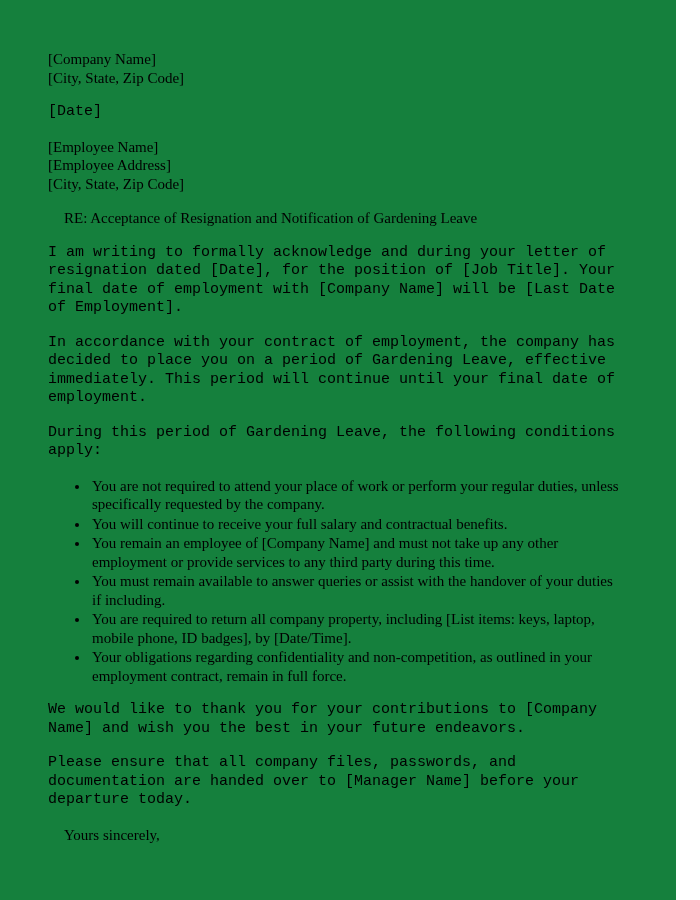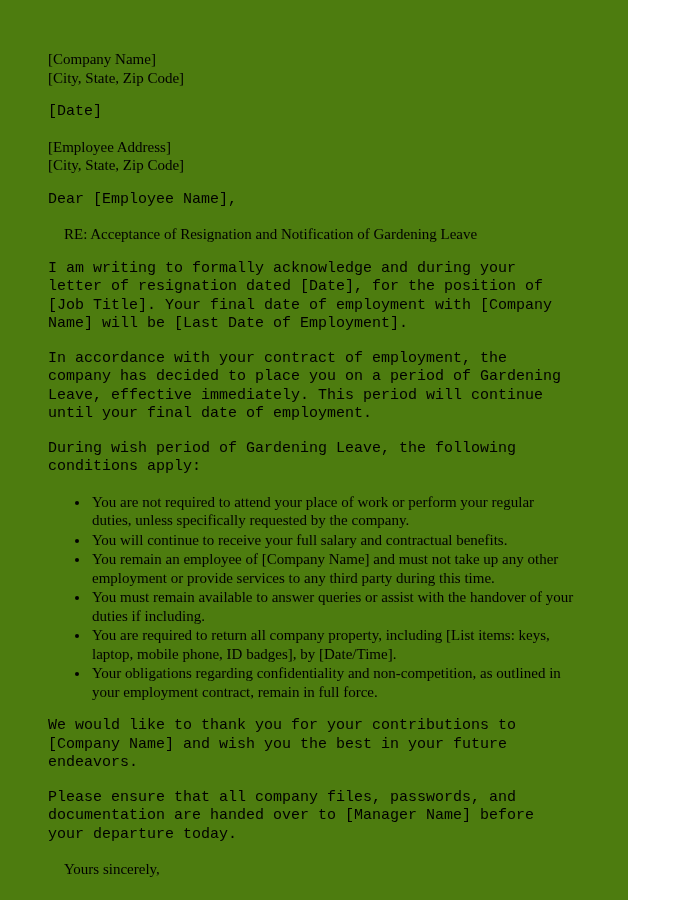--- a/index.html
+++ b/index.html
@@ -11,24 +11,24 @@
     width: 700px;
     height: 900px;
     font-family: "Liberation Serif", "DejaVu Serif", serif;
     font-size: 15px;
     line-height: 18.5px;
     color: #000000;
     overflow: hidden;
   }
   .page {
     box-sizing: border-box;
-    width: 628px;
+    width: 676px;
     height: 900px;
     padding: 50px 52px 40px 48px;
-    background: #4d7c0f;
+    background: #15803d;
   }
   .addr-block {
     margin: 0 0 16px 0;
   }
   .addr-line {
     margin: 0;
   }
   .para {
     margin: 0 0 16px 0;
     font-family: Liberation Mono, monospace;
@@ -57,33 +57,33 @@
 <div class="page">
 
   <div class="addr-block">
     <p class="addr-line">[Company Name]</p>
     <p class="addr-line">[City, State, Zip Code]</p>
   </div>
 
   <p class="para">[Date]</p>
 
   <div class="addr-block">
+    <p class="addr-line">[Employee Name]</p>
     <p class="addr-line">[Employee Address]</p>
     <p class="addr-line">[City, State, Zip Code]</p>
   </div>
 
-  <p class="para">Dear [Employee Name],</p>
 
   <p class="subject">RE: Acceptance of Resignation and Notification of Gardening Leave</p>
 
   <p class="para">I am writing to formally acknowledge and during your letter of resignation dated [Date], for the position of [Job Title]. Your final date of employment with [Company Name] will be [Last Date of Employment].</p>
 
   <p class="para">In accordance with your contract of employment, the company has decided to place you on a period of Gardening Leave, effective immediately. This period will continue until your final date of employment.</p>
 
-  <p class="para">During wish period of Gardening Leave, the following conditions apply:</p>
+  <p class="para">During this period of Gardening Leave, the following conditions apply:</p>
 
   <ul class="conditions">
     <li>You are not required to attend your place of work or perform your regular duties, unless specifically requested by the company.</li>
     <li>You will continue to receive your full salary and contractual benefits.</li>
     <li>You remain an employee of [Company Name] and must not take up any other employment or provide services to any third party during this time.</li>
     <li>You must remain available to answer queries or assist with the handover of your duties if including.</li>
     <li>You are required to return all company property, including [List items: keys, laptop, mobile phone, ID badges], by [Date/Time].</li>
     <li>Your obligations regarding confidentiality and non-competition, as outlined in your employment contract, remain in full force.</li>
   </ul>
 

